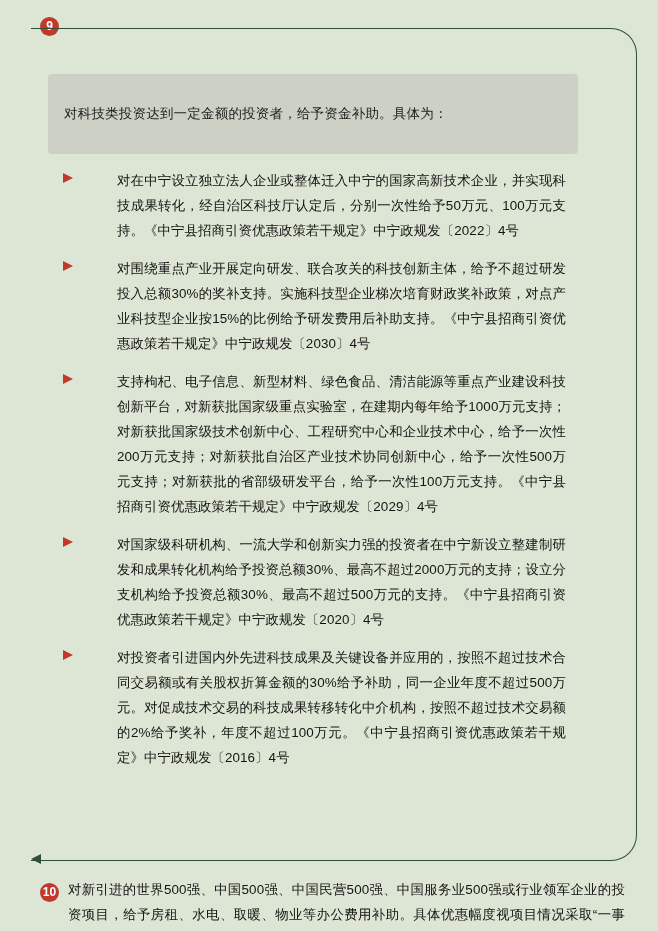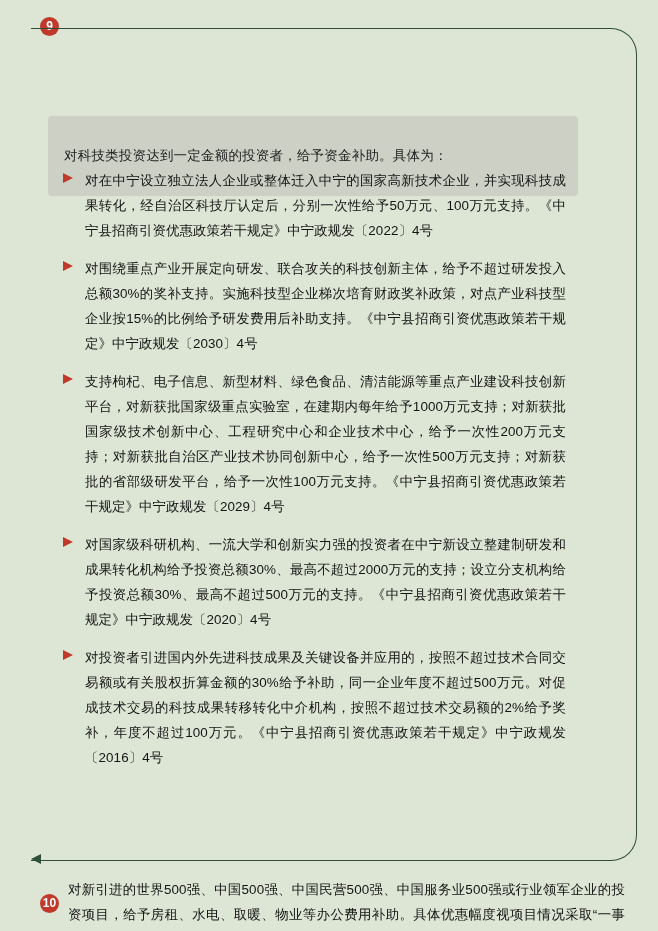--- a/index.html
+++ b/index.html
@@ -72,40 +72,40 @@
     left: 48px;
     top: 74px;
     width: 530px;
     height: 80px;
     background: #cdd0c5;
     border-radius: 4px;
     box-sizing: border-box;
     display: flex;
     align-items: center;
     padding: 0 16px;
-    margin-top: 42px;
   }
   .intro-text {
     font-size: 13.5px;
     line-height: 22px;
     color: #1d1d1d;
     letter-spacing: 0.2px;
   }
 
   
   .list {
     position: absolute;
     left: 62px;
     top: 168px;
     width: 504px;
   }
   .item {
     display: flex;
     align-items: flex-start;
     margin-bottom: 13px;
+    gap: 32px;
   }
   .bullet {
     flex: 0 0 auto;
     width: 14px;
     margin-right: 9px;
     margin-top: 4px;
     color: #c0392b;
     font-size: 12px;
     line-height: 14px;
   }
@@ -123,21 +123,21 @@
   .section-10 {
     position: absolute;
     left: 40px;
     top: 877px;
     width: 585px;
     display: flex;
     align-items: flex-start;
   }
   .section-10 .marker {
     margin-right: 9px;
-    margin-top: 17px;
+    margin-top: 6px;
   }
   .section-10-text {
     flex: 1 1 auto;
     font-size: 13.4px;
     line-height: 25px;
     text-align: justify;
     letter-spacing: 0.1px;
     color: #141414;
   }
 </style>

